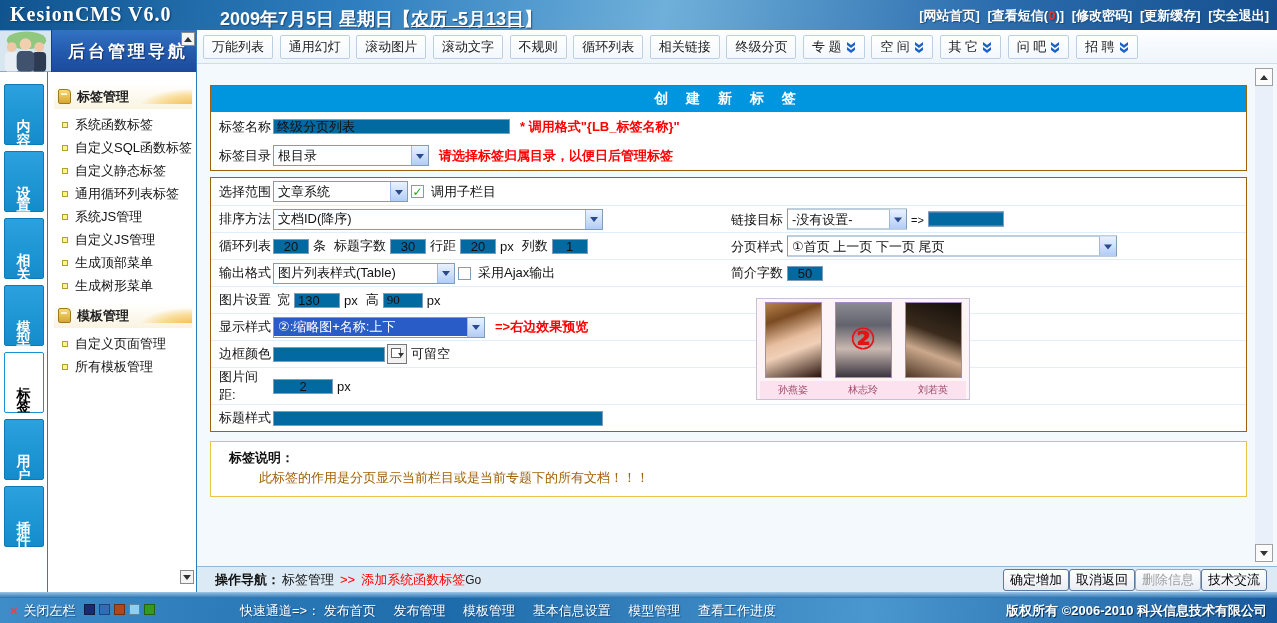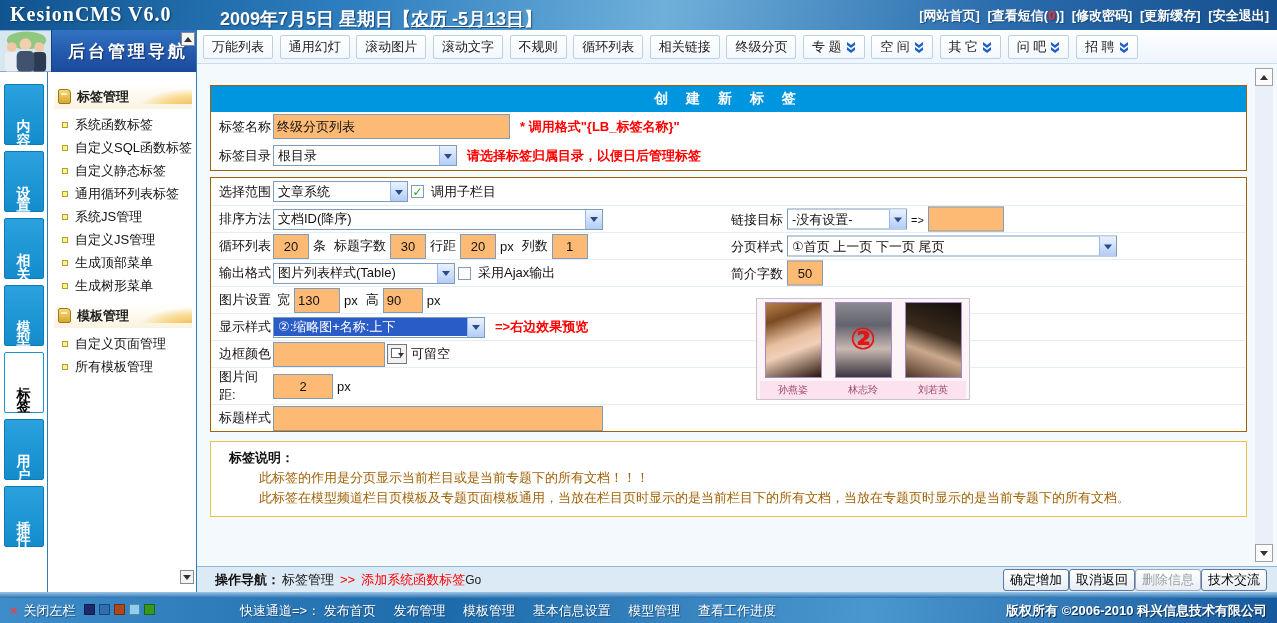--- a/index.html
+++ b/index.html
@@ -58,21 +58,21 @@
   .work { position:absolute; left:0; top:34px; right:0; bottom:0; background:#f4f9fd; overflow:hidden; }
   .panel { margin-left:13px; width:1037px; background:#fff; border:1px solid #a16207; }
   .panel1 { margin-top:21px; }
   .panel2 { margin-top:6px; position:relative; }
   .form-header { height:26px; background:#0095df; color:#fff; font-weight:bold; font-size:14px; letter-spacing:7px; display:flex; align-items:center; justify-content:center; }
   .frow { position:relative; min-height:27px; display:flex; align-items:center; padding:0 0 0 8px; }
   .panel2 .frow + .frow { border-top:1px solid #e2eefa; }
   .flabel { width:54px; flex:0 0 54px; font-size:13px; color:#111; }
   .ftext { font-size:13px; color:#111; margin:0 4px; }
   .hint { color:#f00; font-weight:bold; font-size:13px; margin-left:10px; }
-  .ipt { border:1px solid #7f9db9; height:25px; font-size:13px; padding:0 3px; font-family:inherit; color:#111; background:#fdba74; }
+  .ipt { border:1px solid #7f9db9; height:15px; font-size:13px; padding:0 3px; font-family:inherit; color:#111; background:#0369a1; }
   .num { text-align:center; }
 
   .sel { display:inline-flex; align-items:center; height:21px; border:1px solid #7f9db9; background:#fff; cursor:pointer; }
   .sel-txt { flex:1; font-size:13px; padding:0 4px; white-space:nowrap; overflow:hidden; }
   .sel-btn { width:17px; height:19px; background:linear-gradient(180deg,#eaf2fe 0%,#cfe0fb 50%,#b2ccf6 100%); border-left:1px solid #9ab8ec; display:flex; align-items:center; justify-content:center; }
   .sel-tri { width:0; height:0; border:4px solid transparent; border-top:5px solid #2a4a8c; margin-top:5px; }
   .sel.hl .sel-txt { background:#2a5cc8; color:#fff; }
 
   .cb { width:13px; height:13px; border:1px solid #7f9db9; background:#fff; display:inline-flex; align-items:center; justify-content:center; margin:0 3px; cursor:pointer; flex:0 0 13px; }
   .cb.checked::after { content:"✓"; color:#1fa31f; font-weight:bold; font-size:12px; line-height:1; }
@@ -317,21 +317,21 @@
 
         <div class="panel panel1">
           <div class="form-header">创 建 新 标 签</div>
           <div class="frow" style="height:29px">
             <span class="flabel">标签名称</span>
             <input class="ipt" style="width: 237px;" value="终级分页列表">
             <span class="hint">* 调用格式"{LB_标签名称}"</span>
           </div>
           <div class="frow" style="height:29px">
             <span class="flabel">标签目录</span>
-            <span class="sel" style="width:184px">
+            <span class="sel" style="width:156px">
                 <span class="sel-txt">根目录</span>
                 <span class="sel-btn">
                   <i class="sel-tri"></i>
                 </span>
               </span>
             <span class="hint">请选择标签归属目录，以便日后管理标签</span>
           </div>
         </div>
 
         <div class="panel panel2">
@@ -405,21 +405,21 @@
               <input class="ipt num" style="width: 36px;" value="50">
             </span>
           </div>
 
           <div class="frow">
             <span class="flabel">图片设置</span>
             <span class="ftext">宽</span>
             <input class="ipt" style="width: 46px;" value="130">
             <span class="ftext">px</span>
             <span class="ftext">高</span>
-            <input class="ipt" style="width: 40px;" value="90">
+            <input class="ipt" style="width: 40px; font-family: Liberation Serif, serif;" value="90">
             <span class="ftext">px</span>
           </div>
 
           <div class="frow">
             <span class="flabel">显示样式</span>
             <span class="sel hl" style="width:212px">
                 <span class="sel-txt">②:缩略图+名称:上下</span>
                 <span class="sel-btn">
                   <i class="sel-tri"></i>
                 </span>
@@ -457,21 +457,20 @@
               <span class="ph-name">孙燕姿</span>
               <span class="ph-name">林志玲</span>
               <span class="ph-name">刘若英</span>
             </div>
           </div>
         </div>
 
         <div class="panel panel3">
           <div class="note-title">标签说明：</div>
           <div class="note-line">此标签的作用是分页显示当前栏目或是当前专题下的所有文档！！！</div>
-          <div class="note-line">此标签在模型频道栏目页模板及专题页面模板通用，当放在栏目页时显示的是当前栏目下的所有文档，当放在专题页时显示的是当前专题下的所有文档。</div>
         </div>
 
         <div class="actionbar">
           <span class="nav-label">操作导航：</span>
           <span class="nav-sec">标签管理</span>
           <span class="nav-arrow">&gt;&gt;</span>
           <span class="nav-cur">添加系统函数标签</span>
           <span class="nav-go">Go</span>
           <span class="abuttons">
             <button class="btn">确定增加</button>

